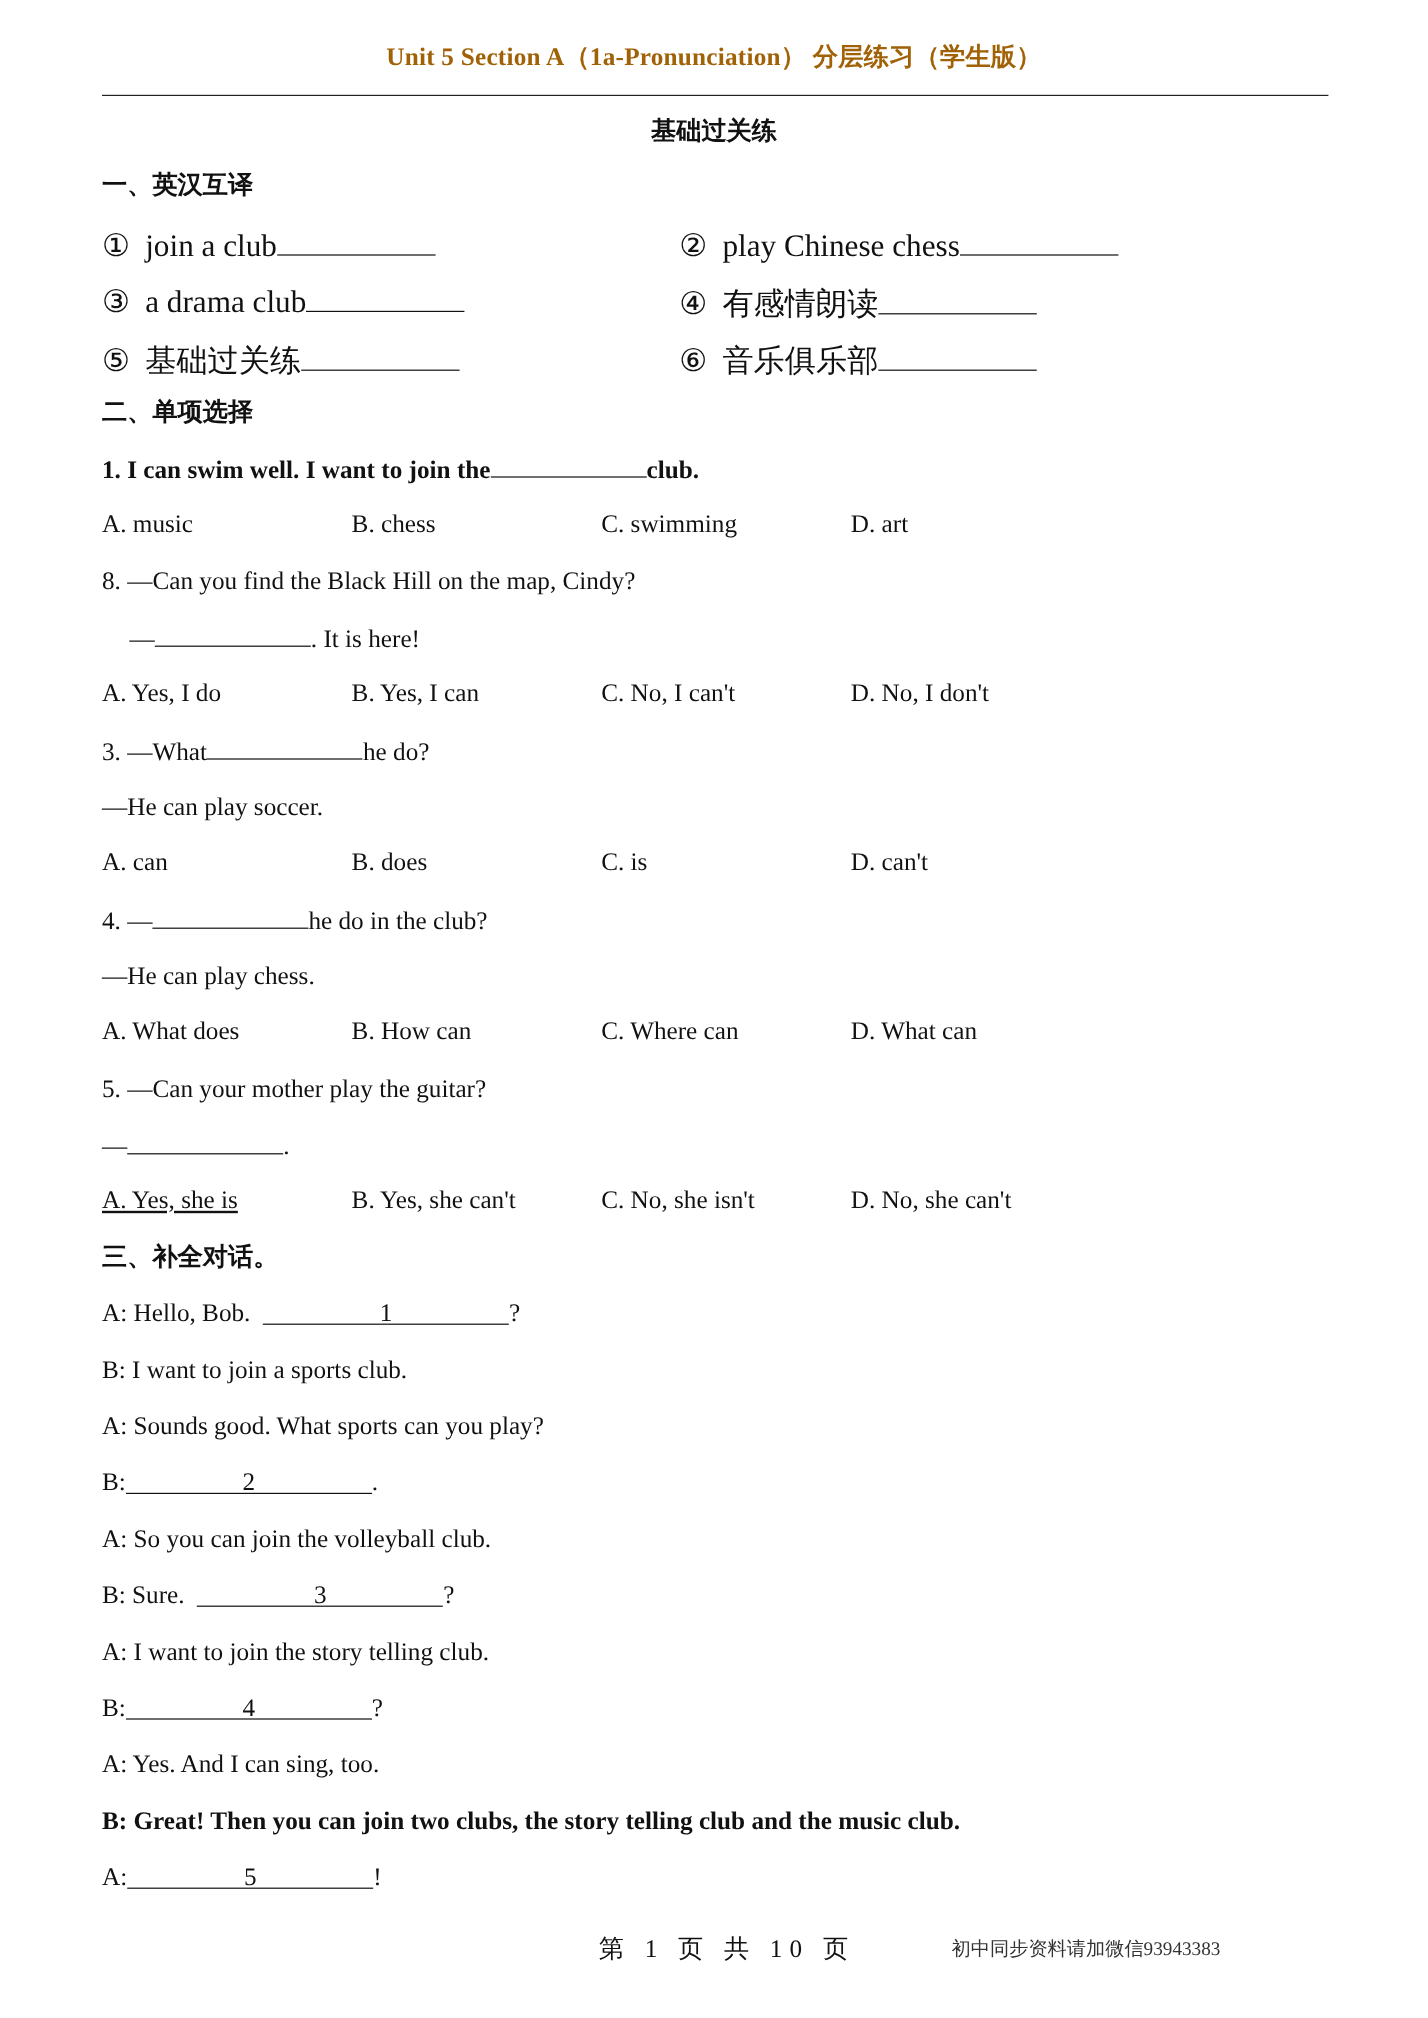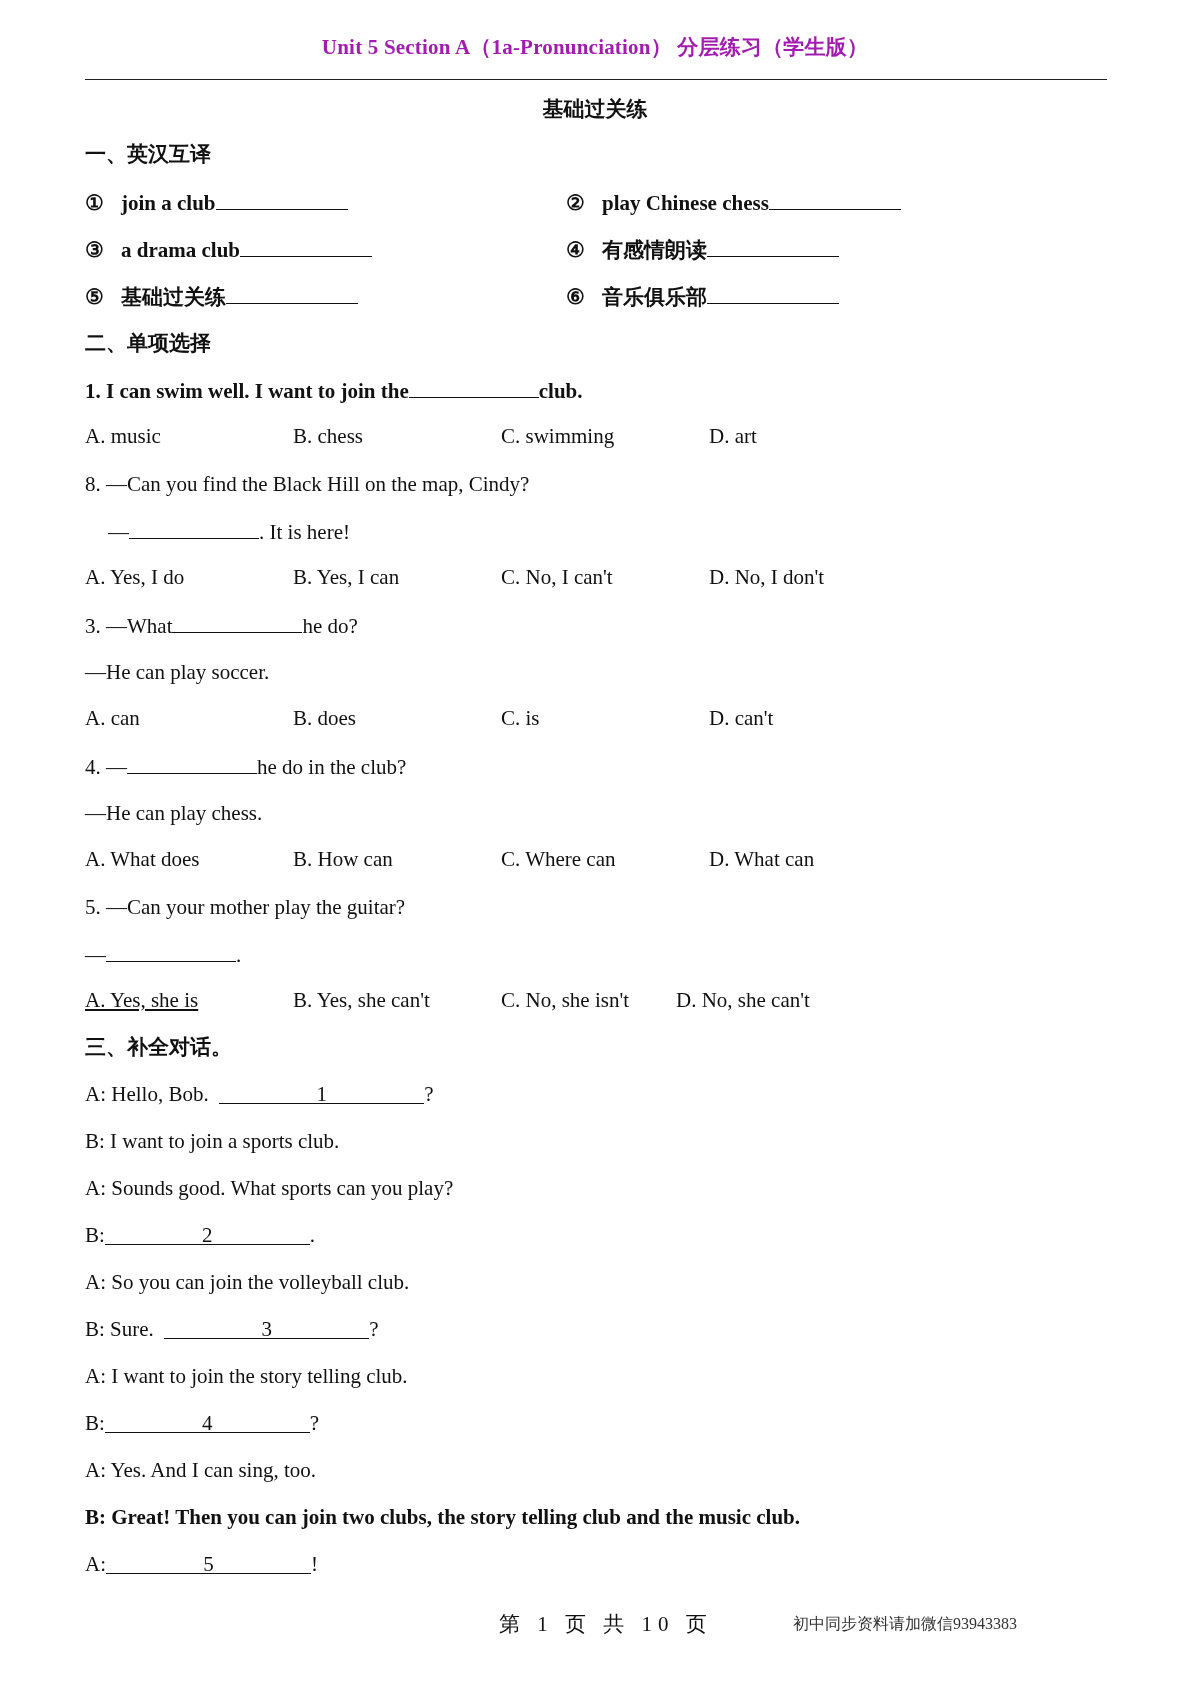--- a/index.html
+++ b/index.html
@@ -3,21 +3,21 @@
 <meta charset="utf-8">
 <style>
   html, body { margin: 0; padding: 0; background: #ffffff; }
   body {
     width: 1190px; height: 1682px; position: relative; overflow: hidden;
     font-family: "Liberation Serif", "DejaVu Serif", serif;
     color: #111;
   }
   .header-title {
     position: absolute; top: 33px; left: 0; width: 1190px; text-align: center;
-    font-size: 21px; font-weight: bold; color: #a21caf; letter-spacing: 0.2px;
+    font-size: 21px; font-weight: bold; color: #a16207; letter-spacing: 0.2px;
   }
   .header-rule {
     position: absolute; top: 79px; left: 85px; width: 1022px; height: 0;
     border-top: 1.5px solid #222;
   }
   .subtitle {
     position: absolute; top: 95px; left: 0; width: 1190px; text-align: center;
     font-size: 21px; font-weight: bold; font-family: "DejaVu Sans", sans-serif;
   }
   .sec-head {
@@ -28,21 +28,21 @@
     position: absolute; left: 85px; font-size: 21px; white-space: nowrap; line-height: 26px;
   }
   .blank {
     display: inline-block; border-bottom: 1px solid #111; height: 20px;
     vertical-align: baseline; text-align: center; line-height: 22px;
   }
   .b132 { width: 132px; }
   .b130 { width: 130px; }
   .b205 { width: 205px; }
   .circ { display: inline-block; width: 30px; margin-right: 6px; }
-  .trans-item { position: absolute; font-size: 21px; white-space: nowrap; font-weight: bold; }
+  .trans-item { position: absolute; font-size: 26px; white-space: nowrap; }
   .opt { position: absolute; font-size: 21px; white-space: nowrap; }
   .footer-page {
     position: absolute; top: 1610px; left: 499px; font-size: 21px; letter-spacing: 6px;
   }
   .footer-note {
     position: absolute; top: 1614px; left: 793px; font-size: 16px; color: #333;
   }
 </style>
 </head>
 <body>
@@ -109,21 +109,21 @@
 <div class="opt" style="top:847px;left:501px;">C. Where can</div>
 <div class="opt" style="top:847px;left:709px;">D. What can</div>
 
 <div class="line" style="top:894px;">5. —Can your mother play the guitar?</div>
 <div class="line" style="top:941px;">
   <span>—</span><span class="blank b130"></span><span>.</span>
 </div>
 <div class="opt" style="top:988px;left:85px;text-decoration:underline;">A. Yes, she is</div>
 <div class="opt" style="top:988px;left:293px;text-align:center;">B. Yes, she can't</div>
 <div class="opt" style="top:988px;left:501px;">C. No, she isn't</div>
-<div class="opt" style="top:988px;left:676px;">D. No, she can't</div>
+<div class="opt" style="top:988px;left:709px;">D. No, she can't</div>
 
 <div class="sec-head" style="top:1033px;">三、补全对话。</div>
 
 <div class="line" style="top:1081px;">
   <span>A: Hello, Bob. </span>&nbsp;<span class="blank b205">1</span><span>?</span>
 </div>
 <div class="line" style="top:1128px;">B: I want to join a sports club.</div>
 <div class="line" style="top:1175px;">A: Sounds good. What sports can you play?</div>
 <div class="line" style="top:1222px;">
   <span>B:</span><span class="blank b205">2</span><span>.</span>

